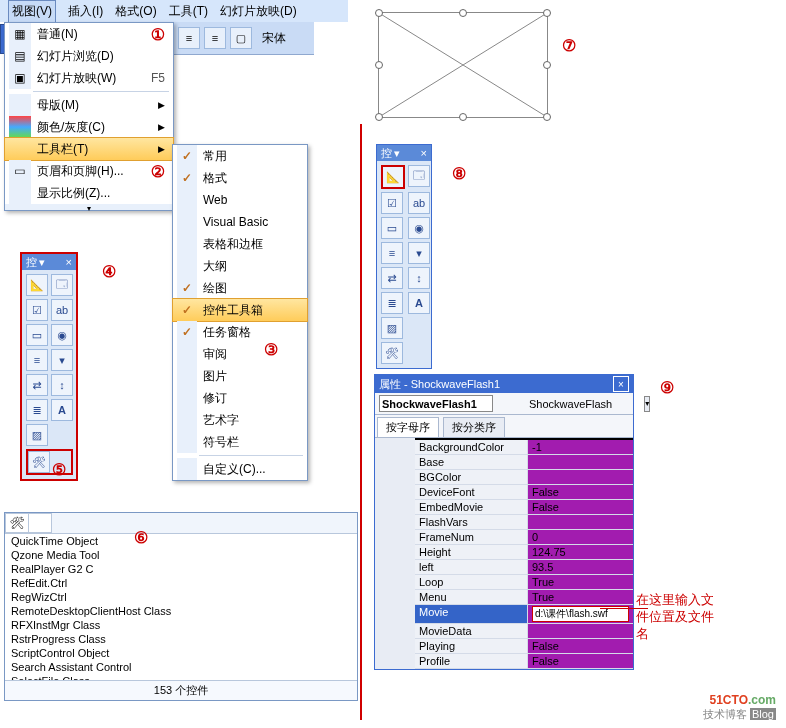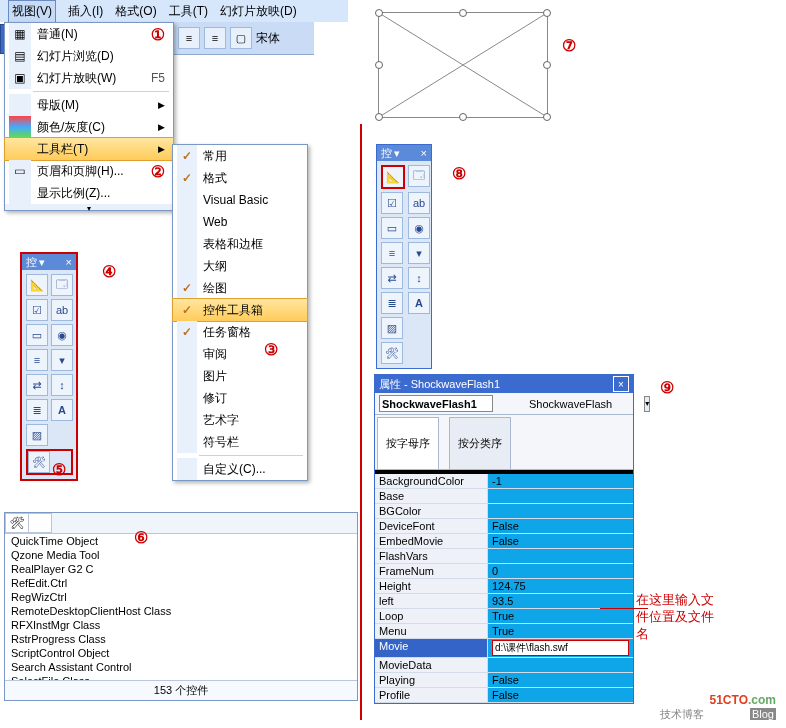--- a/index.html
+++ b/index.html
@@ -228,31 +228,32 @@
   font-weight:bold;
   width:108px;
   height:15px;
   padding:0 2px;
 }
 .props-window .obj-row .type { margin-left:4px; font-size:11px;}
 .props-window .obj-row .dd { margin-left:auto; border:1px solid #888; width:14px; height:14px; background:#e8ecf4; display:flex; align-items:center; justify-content:center; font-size:8px;}
 .props-window .tabs { display:flex; background:#f4f6fa; border-bottom:1px solid #aab8cf;}
 .props-window .tabs .tab {
   border:1px solid #aab8cf; border-bottom:none;
-  padding:18px 8px;
-  margin:2px 8px 0 2px;
+  padding:2px 8px;
+  margin:2px 2px 0 2px;
   background:#e8ecf4;
   font-size:11px;
   font-family:Liberation Mono, monospace;
 }
 .props-window .tabs .tab.active { background:#fff;}
 .props-window .grid {
-  border-top:4px solid #000000;
-  background:#0ea5e9;
-  font-size:11px;
+  border-top:2px solid #000000;
+  background:#a21caf;
+  font-size:11px;
+  margin-left:40px;
 }
 .props-window .grid .grow {
   display:flex;
   border-bottom:1px solid #d4dbe8;
 }
 .props-window .grid .gname {
   width:104px;
   padding:1px 4px;
   background:#eef1f7;
   border-right:1px solid #d4dbe8;
@@ -310,21 +311,21 @@
   <span>插入(I)</span>
   <span>格式(O)</span>
   <span>工具(T)</span>
   <span>幻灯片放映(D)</span>
 </div>
 <div class="ribbon-strip"></div>
 <div class="ribbon-strip2">
   <div class="tb-btn">≡</div>
   <div class="tb-btn">≡</div>
   <div class="tb-btn">▢</div>
-  <span style="">宋体</span>
+  <span style="margin-left:6px;">宋体</span>
 </div>
 
 <div class="view-menu">
   <div class="item">
     <div class="icon-col">▦</div>
     <span>普通(N)</span>
     <span class="circled" style="margin-left:auto;">①</span>
   </div>
   <div class="item">
     <div class="icon-col">▤</div>
@@ -371,25 +372,25 @@
       <span>常用</span>
     </div>
   <div class="item">
       <div class="icon-col">
         <span class="chk">✓</span>
       </div>
       <span>格式</span>
     </div>
   <div class="item">
       <div class="icon-col"></div>
+      <span>Web</span>
+    </div>
+  <div class="item">
+      <div class="icon-col"></div>
       <span>Visual Basic</span>
-    </div>
-  <div class="item">
-      <div class="icon-col"></div>
-      <span>Web</span>
     </div>
   <div class="item">
       <div class="icon-col"></div>
       <span>表格和边框</span>
     </div>
   <div class="item">
       <div class="icon-col"></div>
       <span>大纲</span>
     </div>
   <div class="item">
@@ -616,14 +617,14 @@
 
 <div class="anno-line" style="top:608px; left:600px; width:48px;"></div>
 <div class="anno" style="top:592px; left:636px; width:120px;">
   <span>在这里输入文</span><br>
   <span>件位置及文件</span><br>
   <span>名</span>
 </div>
 
 <div class="watermark">
   <div class="l1"><span>51CTO</span><span class="com">.com</span></div>
-  <div class="l2"><span>技术博客</span> <span style="background:#888;color:#fff;padding:0 2px;margin-left:43px;">Blog</span></div>
+  <div class="l2"><span>技术博客</span> <span style="background:#888;color:#fff;padding:0 2px;">Blog</span></div>
 </div>
 
 </body></html>

